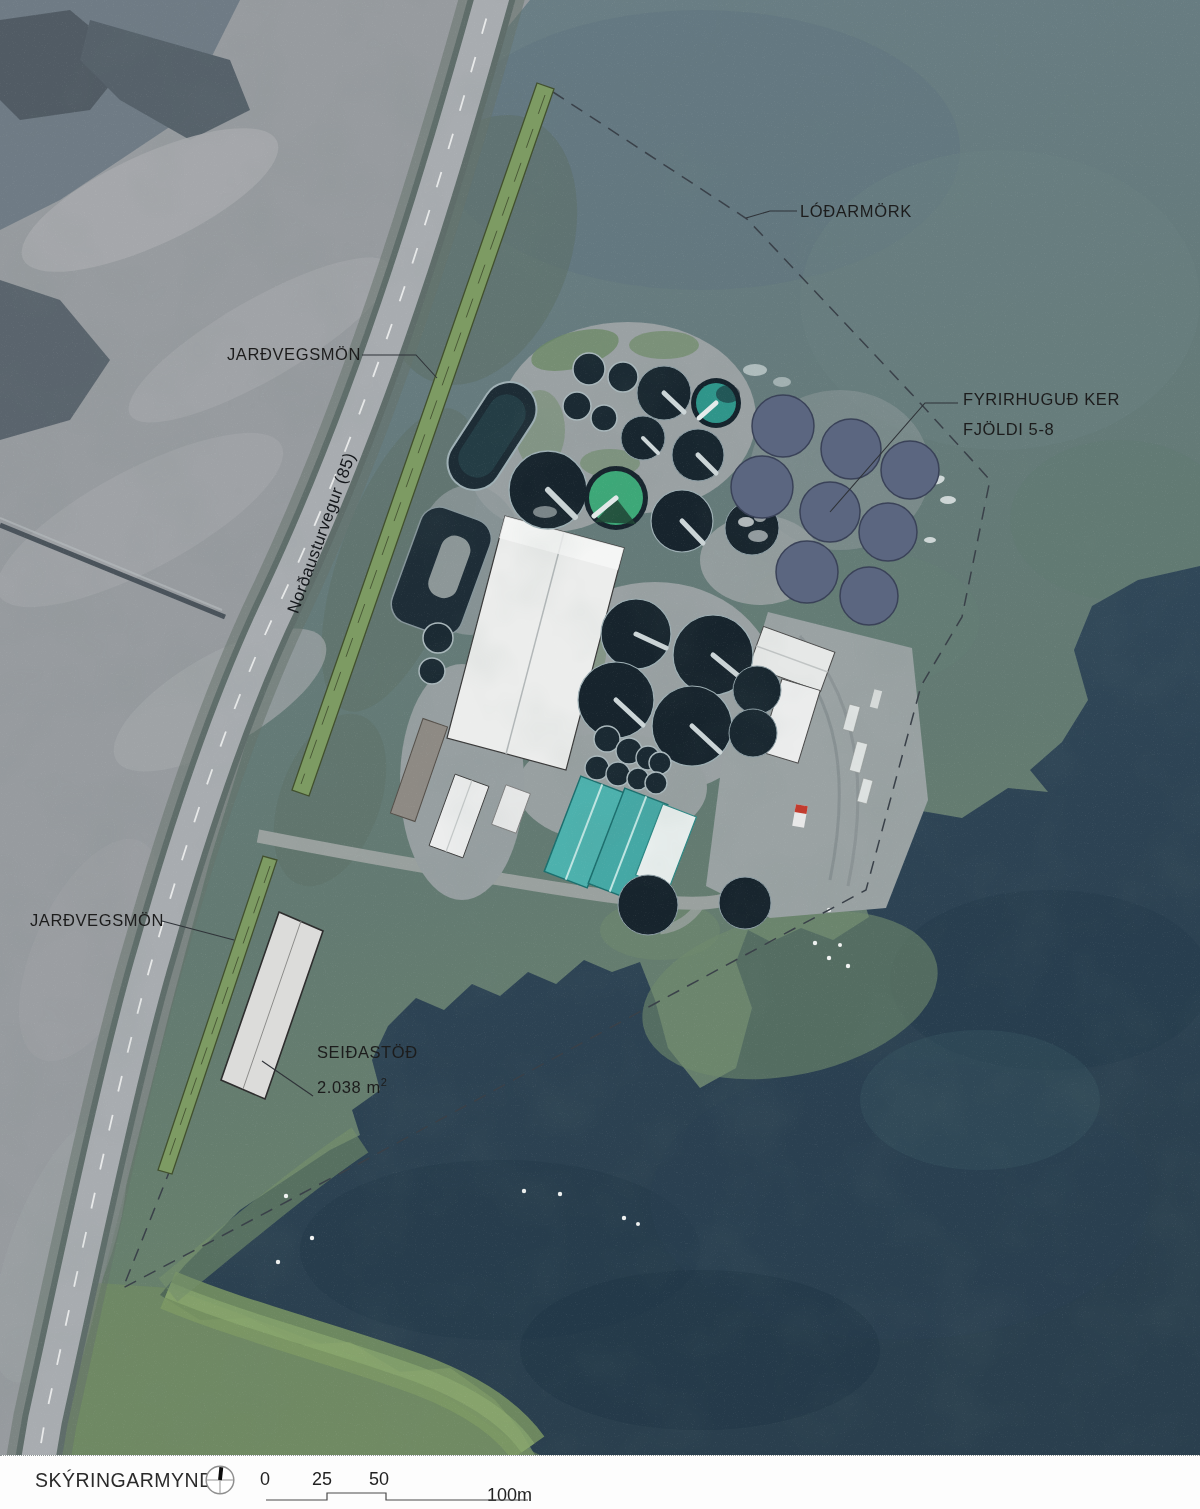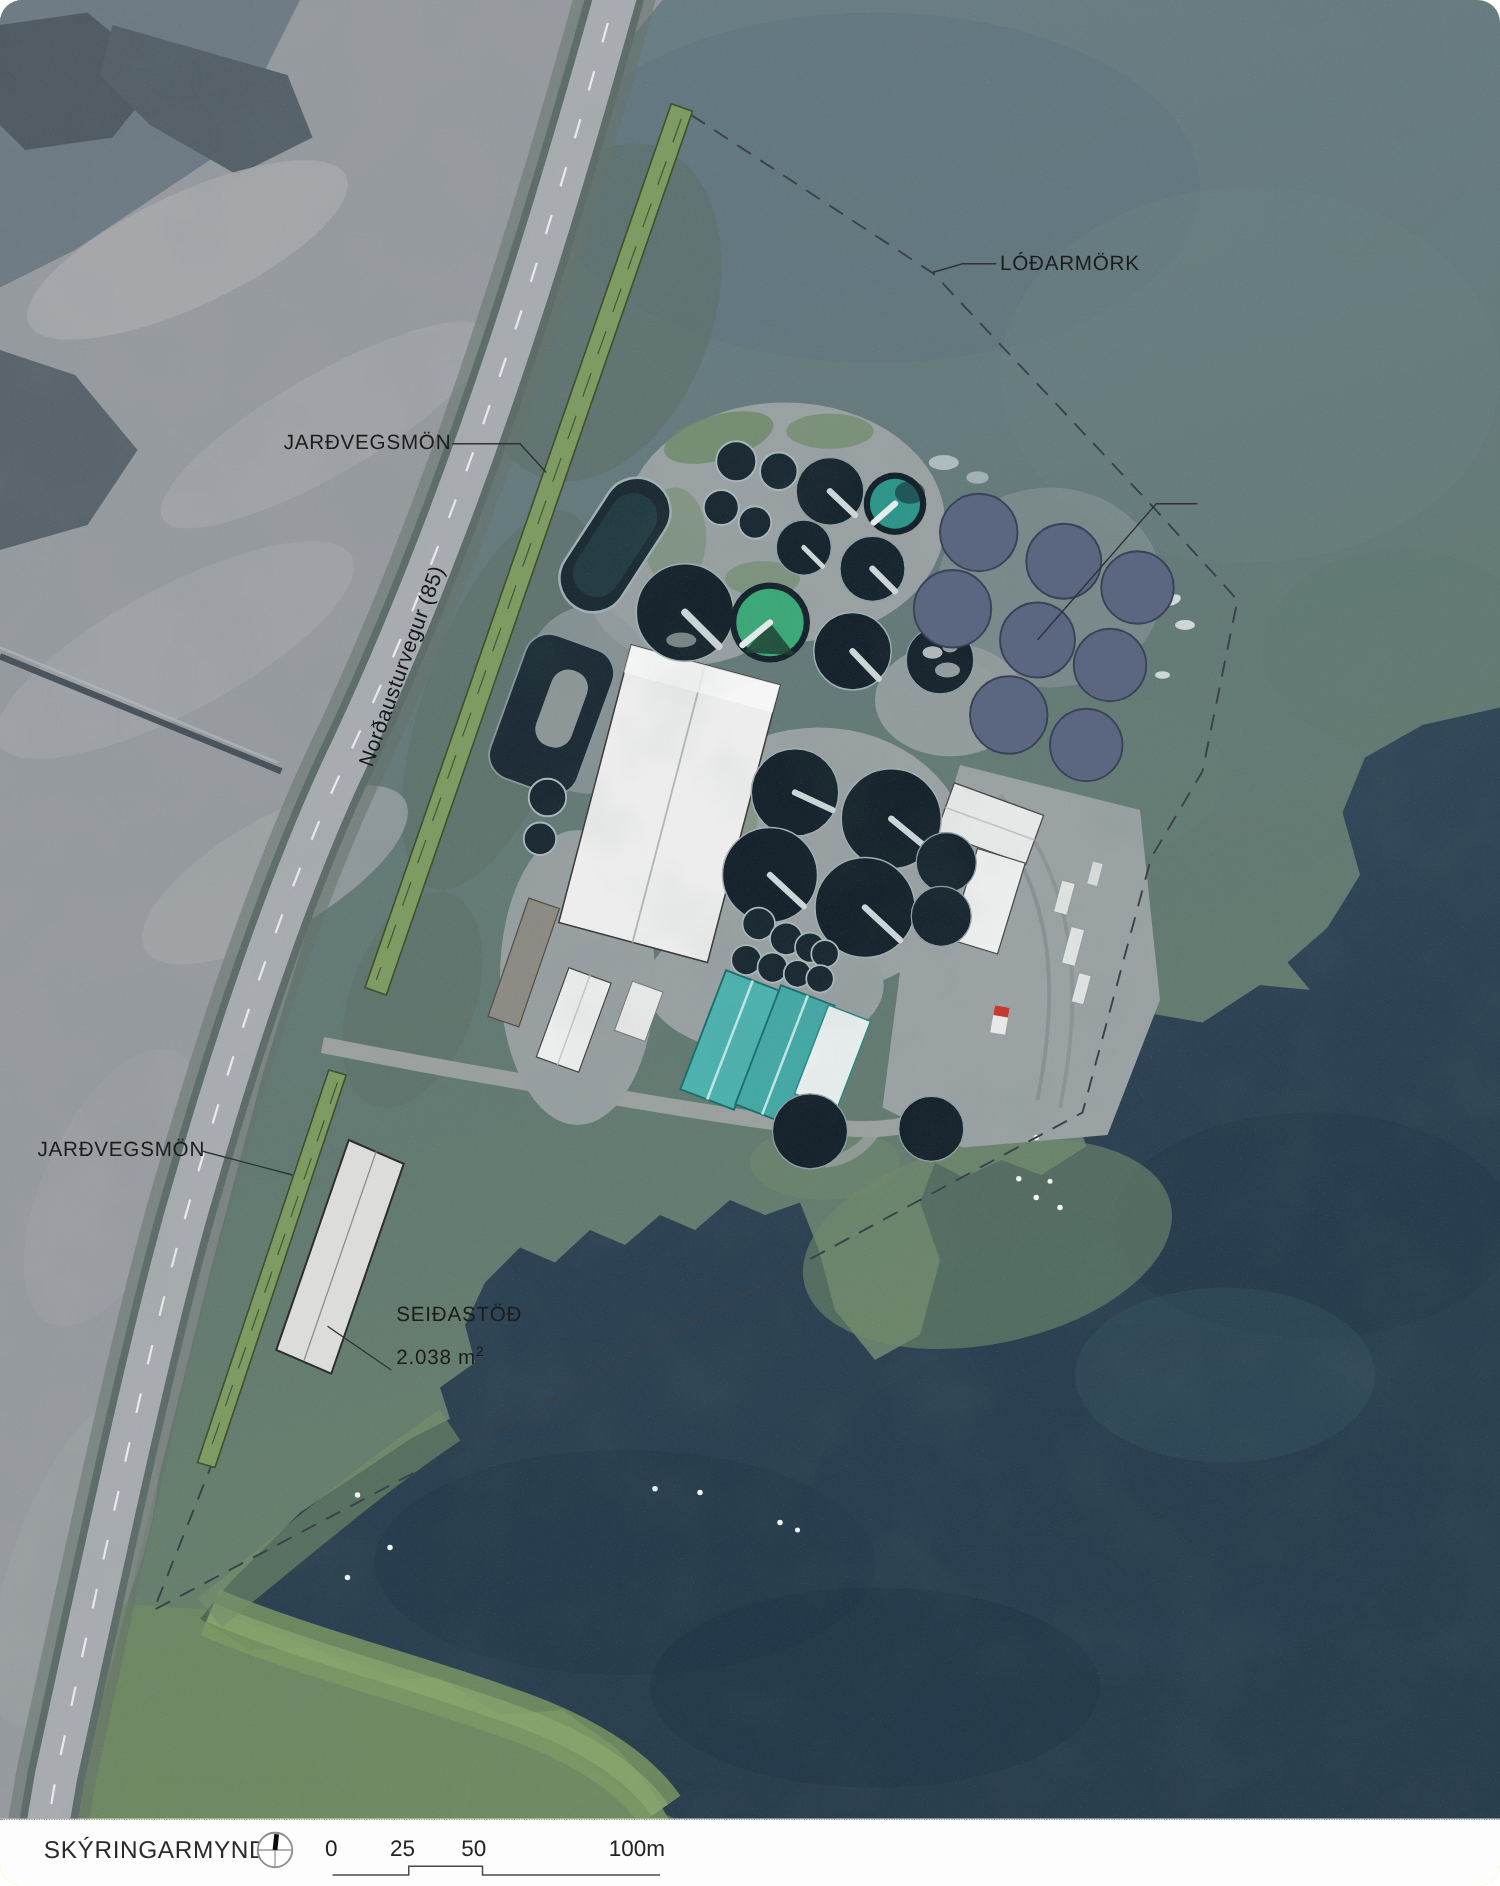--- a/index.html
+++ b/index.html
@@ -1,36 +1,36 @@
 <!DOCTYPE html>
 <html><head>
 <meta charset="utf-8">
 <style>
   html,body{margin:0;padding:0;background:#ffffff;}
   .screen{position:relative;width:1200px;height:1509px;overflow:hidden;
-          font-family:"Liberation Sans", sans-serif;background:#fde047;border-radius:18px;}
+          font-family:"Liberation Sans", sans-serif;background:#8b5cf6;}
   #map{position:absolute;left:0;top:0;width:1200px;height:1455px;}
   .map-label{position:absolute;font-size:16.5px;letter-spacing:.6px;color:#1c1c1c;
              white-space:nowrap;line-height:20px;}
   .map-label .l2{display:block;margin-top:10px;}
   #lbl-lodarmork{left:800px;top:201px;}
   #lbl-jardvegsmon-top{left:227px;top:344px;}
   #lbl-road{left:322px;top:533px;transform:translate(-50%,-50%) rotate(-70deg);
             font-size:17px;color:#14171b;letter-spacing:.4px;}
   #lbl-fyrirhugud{left:963px;top:389px;}
   #lbl-jardvegsmon-bottom{left:30px;top:910px;}
   #lbl-seidastod{left:317px;top:1042px;}
   #lbl-seidastod sup{font-size:11px;}
   .legend{position:absolute;left:0;top:1455px;width:1200px;height:54px;
           background:#fdfdfd;border-top:1px dotted #8f9797;box-sizing:border-box;}
   .legend-title{position:absolute;left:35px;top:13px;font-size:19.5px;
                 letter-spacing:.5px;color:#2b2b2b;}
   .north{position:absolute;left:203px;top:7px;width:34px;height:34px;}
   .tick{position:absolute;top:13px;font-size:18px;color:#222;}
-  #tick0{left:260px;} #tick25{left:312px;text-align:right;} #tick50{left:369px;} #tickend{left:487px;}
+  #tick0{left:260px;} #tick25{left:312px;text-align:right;} #tick50{left:369px;} #tickend{left:487px;margin-top:16px;}
   .scaleline{position:absolute;left:0;top:0;width:600px;height:54px;}
 </style>
 </head>
 <body>
 
 <div class="screen">
 
 <svg id="map" viewBox="0 0 1200 1455" xmlns="http://www.w3.org/2000/svg">
   <defs>
     <linearGradient id="landGrad" x1="0" y1="0" x2="0.25" y2="1">
@@ -289,20 +289,24 @@
     <path d="M362,355 L416,355 L437,378"></path>
     <path d="M958,403 L925,403 L830,512"></path>
     <path d="M162,921 L234,940"></path>
     <path d="M313,1096 L262,1061"></path>
   </g>
 </svg>
 
 <div class="map-label" id="lbl-lodarmork">LÓÐARMÖRK</div>
 <div class="map-label" id="lbl-jardvegsmon-top">JARÐVEGSMÖN</div>
 <div class="map-label" id="lbl-road">Norðausturvegur (85)</div>
+<div class="map-label" id="lbl-fyrirhugud">
+  <span>FYRIRHUGUÐ KER</span>
+  <span class="l2">FJÖLDI 5-8</span>
+</div>
 <div class="map-label" id="lbl-jardvegsmon-bottom">JARÐVEGSMÖN</div>
 <div class="map-label" id="lbl-seidastod">
   <span>SEIÐASTÖÐ</span>
   <span class="l2"><span>2.038 m</span><sup>2</sup></span>
 </div>
 
 <div class="legend">
   <div class="legend-title">SKÝRINGARMYND</div>
   <svg class="north" viewBox="0 0 32 32">
     <circle cx="16" cy="16" r="13" fill="#ffffff" stroke="#8e8e8e" stroke-width="1.4"></circle>

